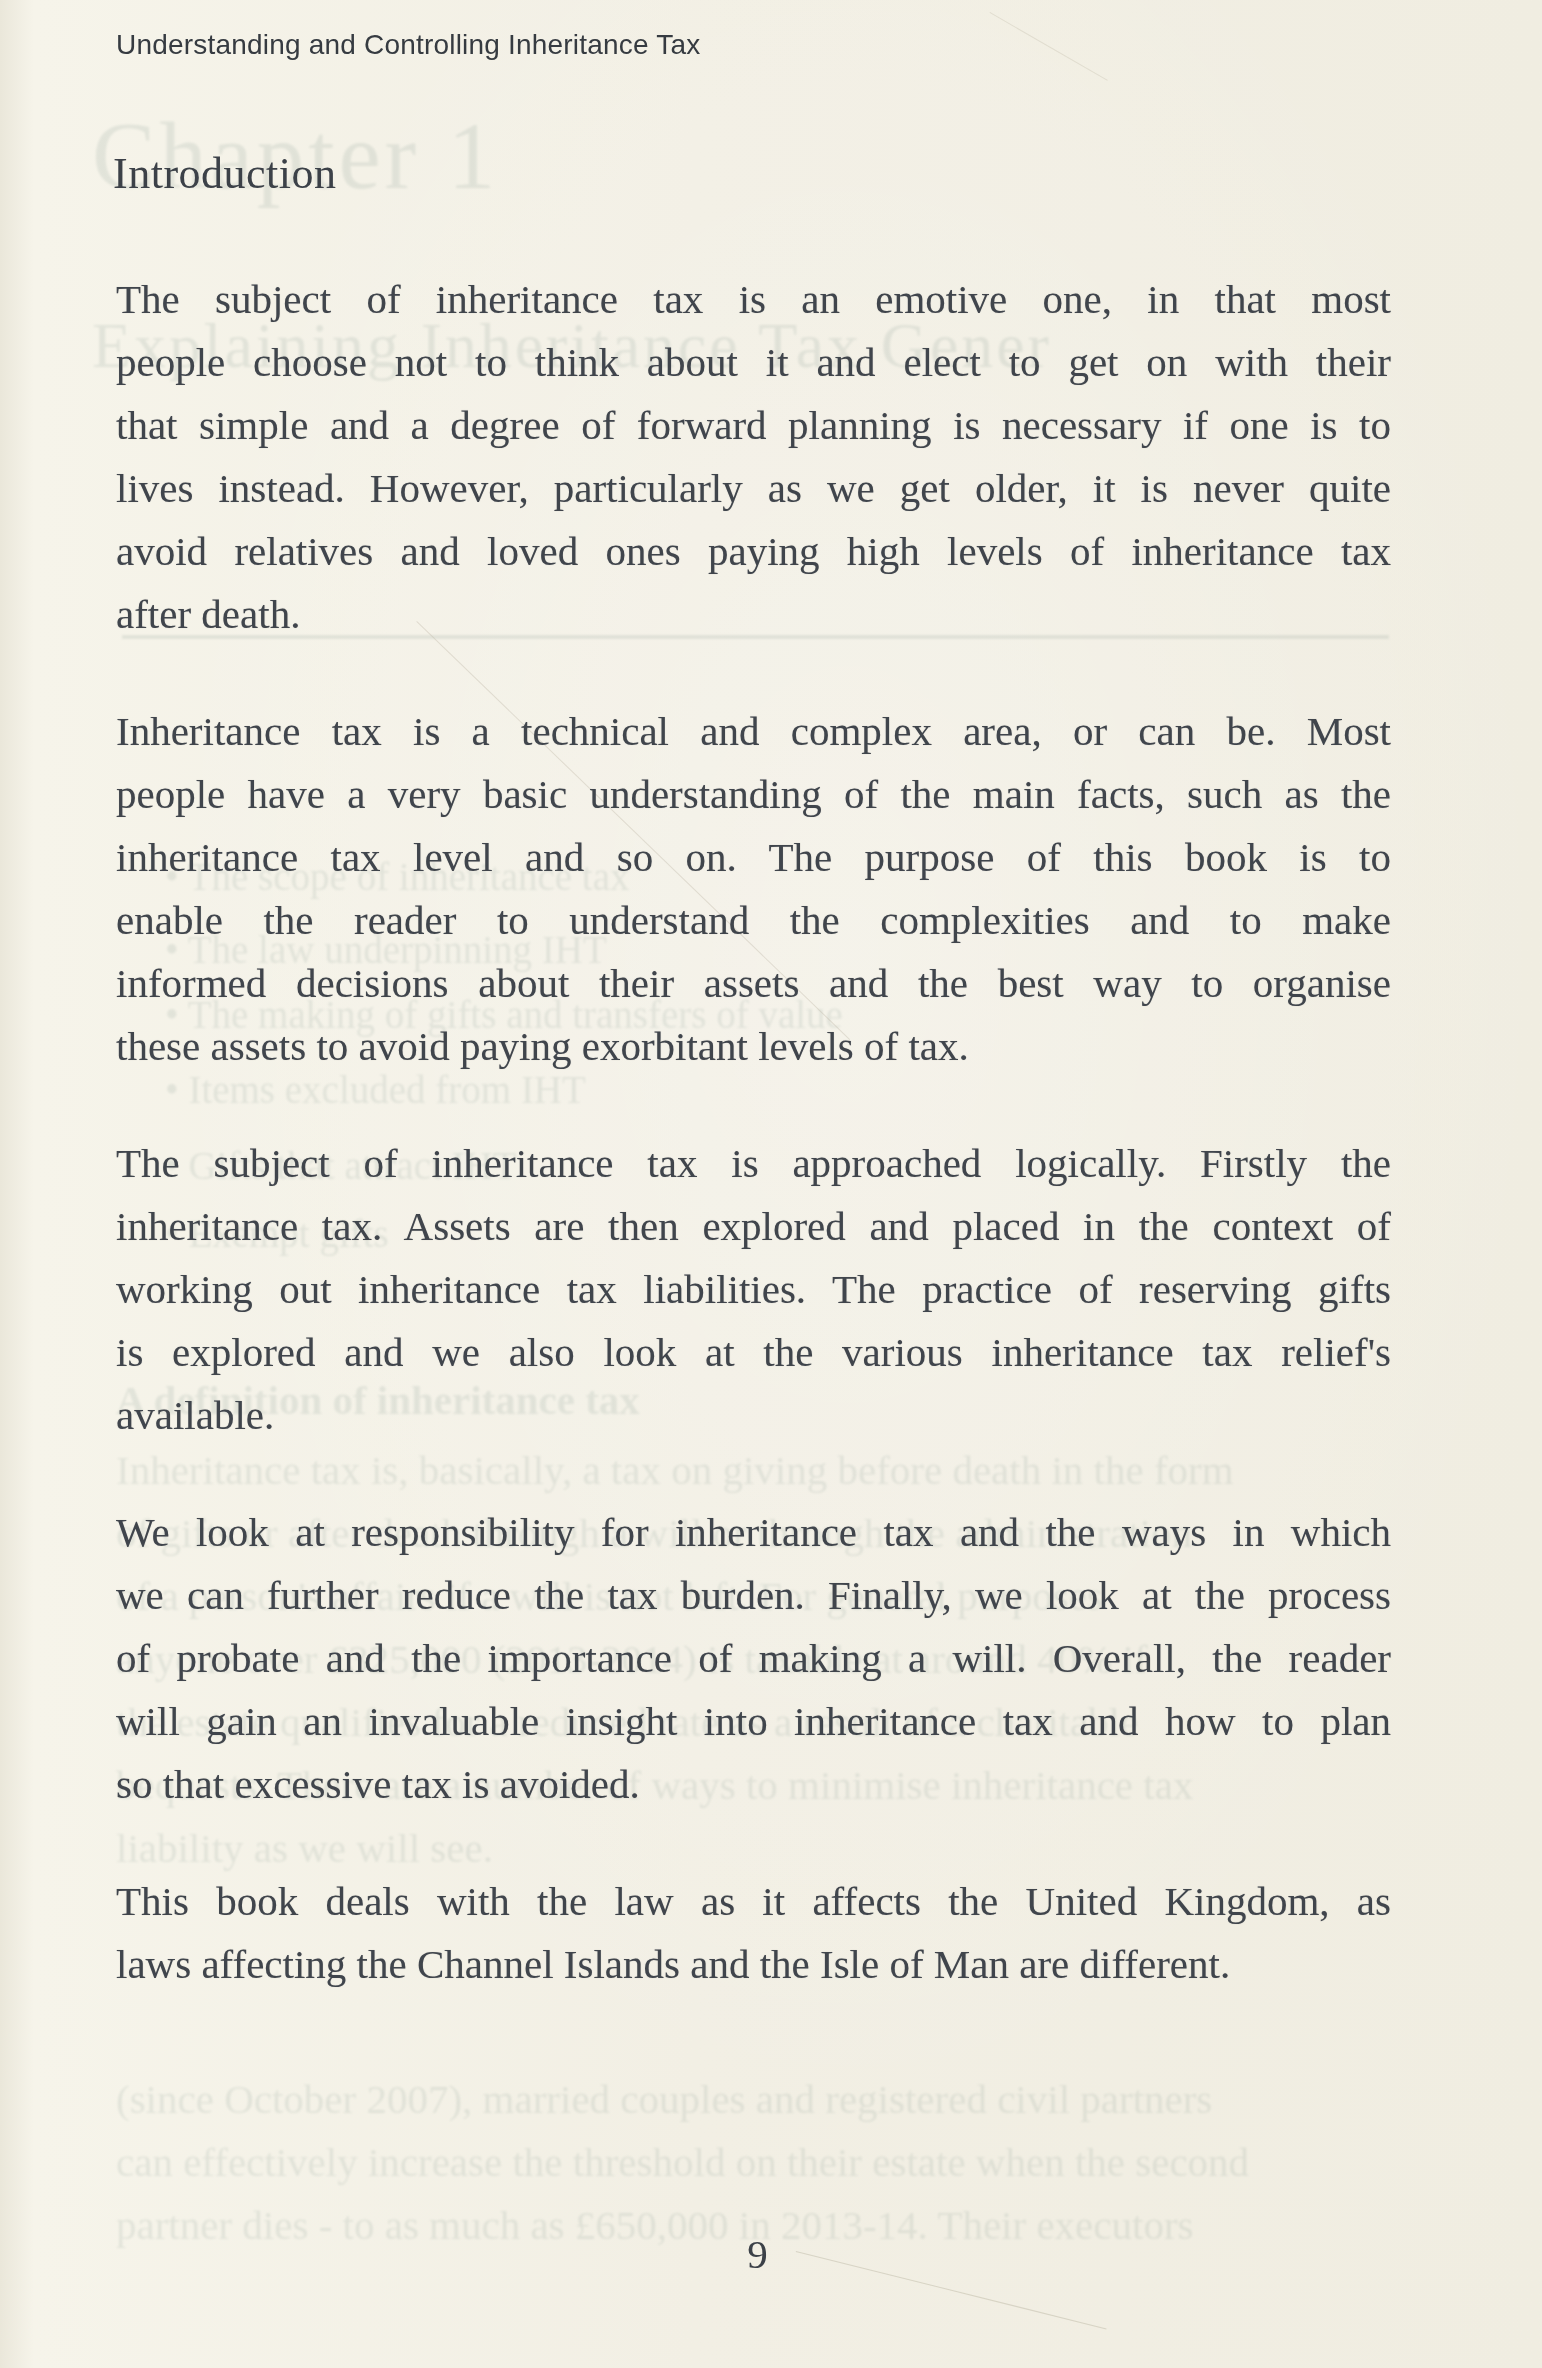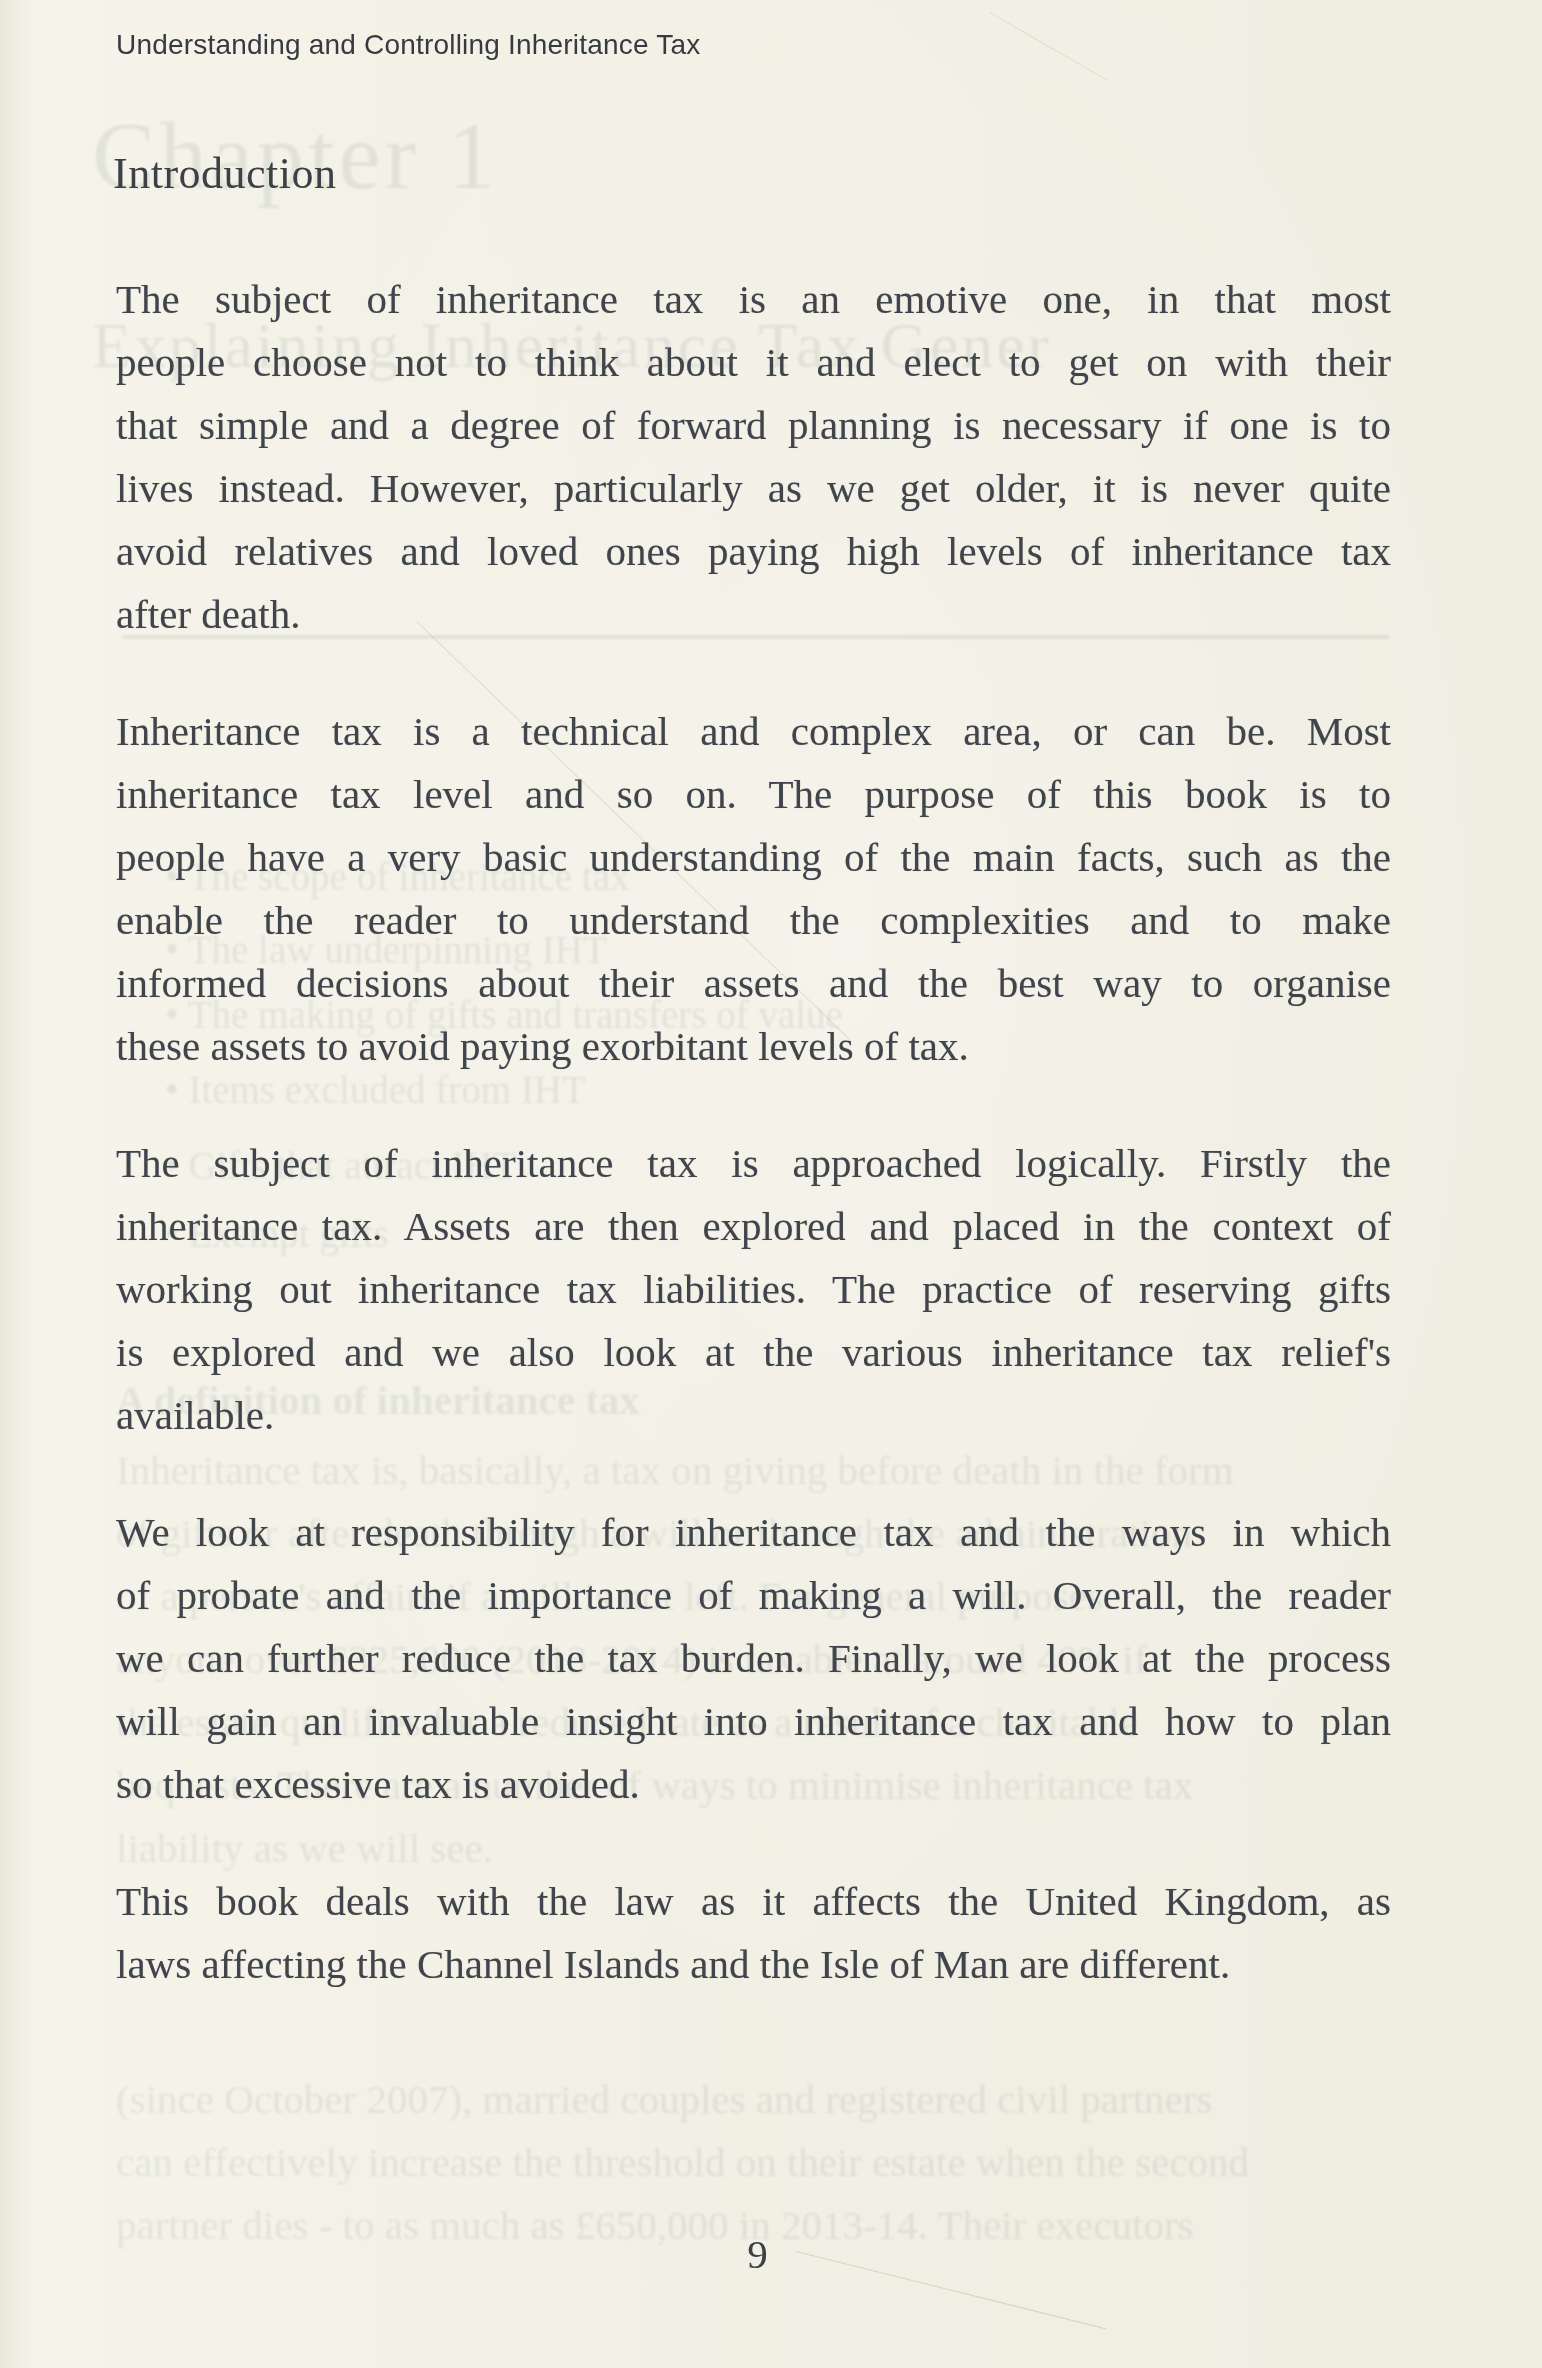--- a/index.html
+++ b/index.html
@@ -96,37 +96,37 @@
       <div class="para">
         <div class="line">The subject of inheritance tax is an emotive one, in that most</div>
         <div class="line">people choose not to think about it and elect to get on with their</div>
         <div class="line">that simple and a degree of forward planning is necessary if one is to</div>
         <div class="line">lives instead. However, particularly as we get older, it is never quite</div>
         <div class="line">avoid relatives and loved ones paying high levels of inheritance tax</div>
         <div class="line final">after death.</div>
       </div>
       <div class="para">
         <div class="line">Inheritance tax is a technical and complex area, or can be. Most</div>
+        <div class="line">people have a very basic understanding of the main facts, such as the</div>
         <div class="line">inheritance tax level and so on. The purpose of this book is to</div>
-        <div class="line">people have a very basic understanding of the main facts, such as the</div>
         <div class="line">enable the reader to understand the complexities and to make</div>
         <div class="line">informed decisions about their assets and the best way to organise</div>
         <div class="line final">these assets to avoid paying exorbitant levels of tax.</div>
       </div>
       <div class="para">
         <div class="line">The subject of inheritance tax is approached logically. Firstly the</div>
         <div class="line">inheritance tax. Assets are then explored and placed in the context of</div>
         <div class="line">working out inheritance tax liabilities. The practice of reserving gifts</div>
         <div class="line">is explored and we also look at the various inheritance tax relief's</div>
         <div class="line final">available.</div>
       </div>
       <div class="para">
         <div class="line">We look at responsibility for inheritance tax and the ways in which</div>
+        <div class="line">we can further reduce the tax burden. Finally, we look at the process</div>
         <div class="line">of probate and the importance of making a will. Overall, the reader</div>
-        <div class="line">we can further reduce the tax burden. Finally, we look at the process</div>
         <div class="line">will gain an invaluable insight into inheritance tax and how to plan</div>
         <div class="line final">so that excessive tax is avoided.</div>
       </div>
       <div class="para">
         <div class="line">This book deals with the law as it affects the United Kingdom, as</div>
         <div class="line final">laws affecting the Channel Islands and the Isle of Man are different.</div>
       </div>
     </div>
   <div class="page-number">9</div>
 

